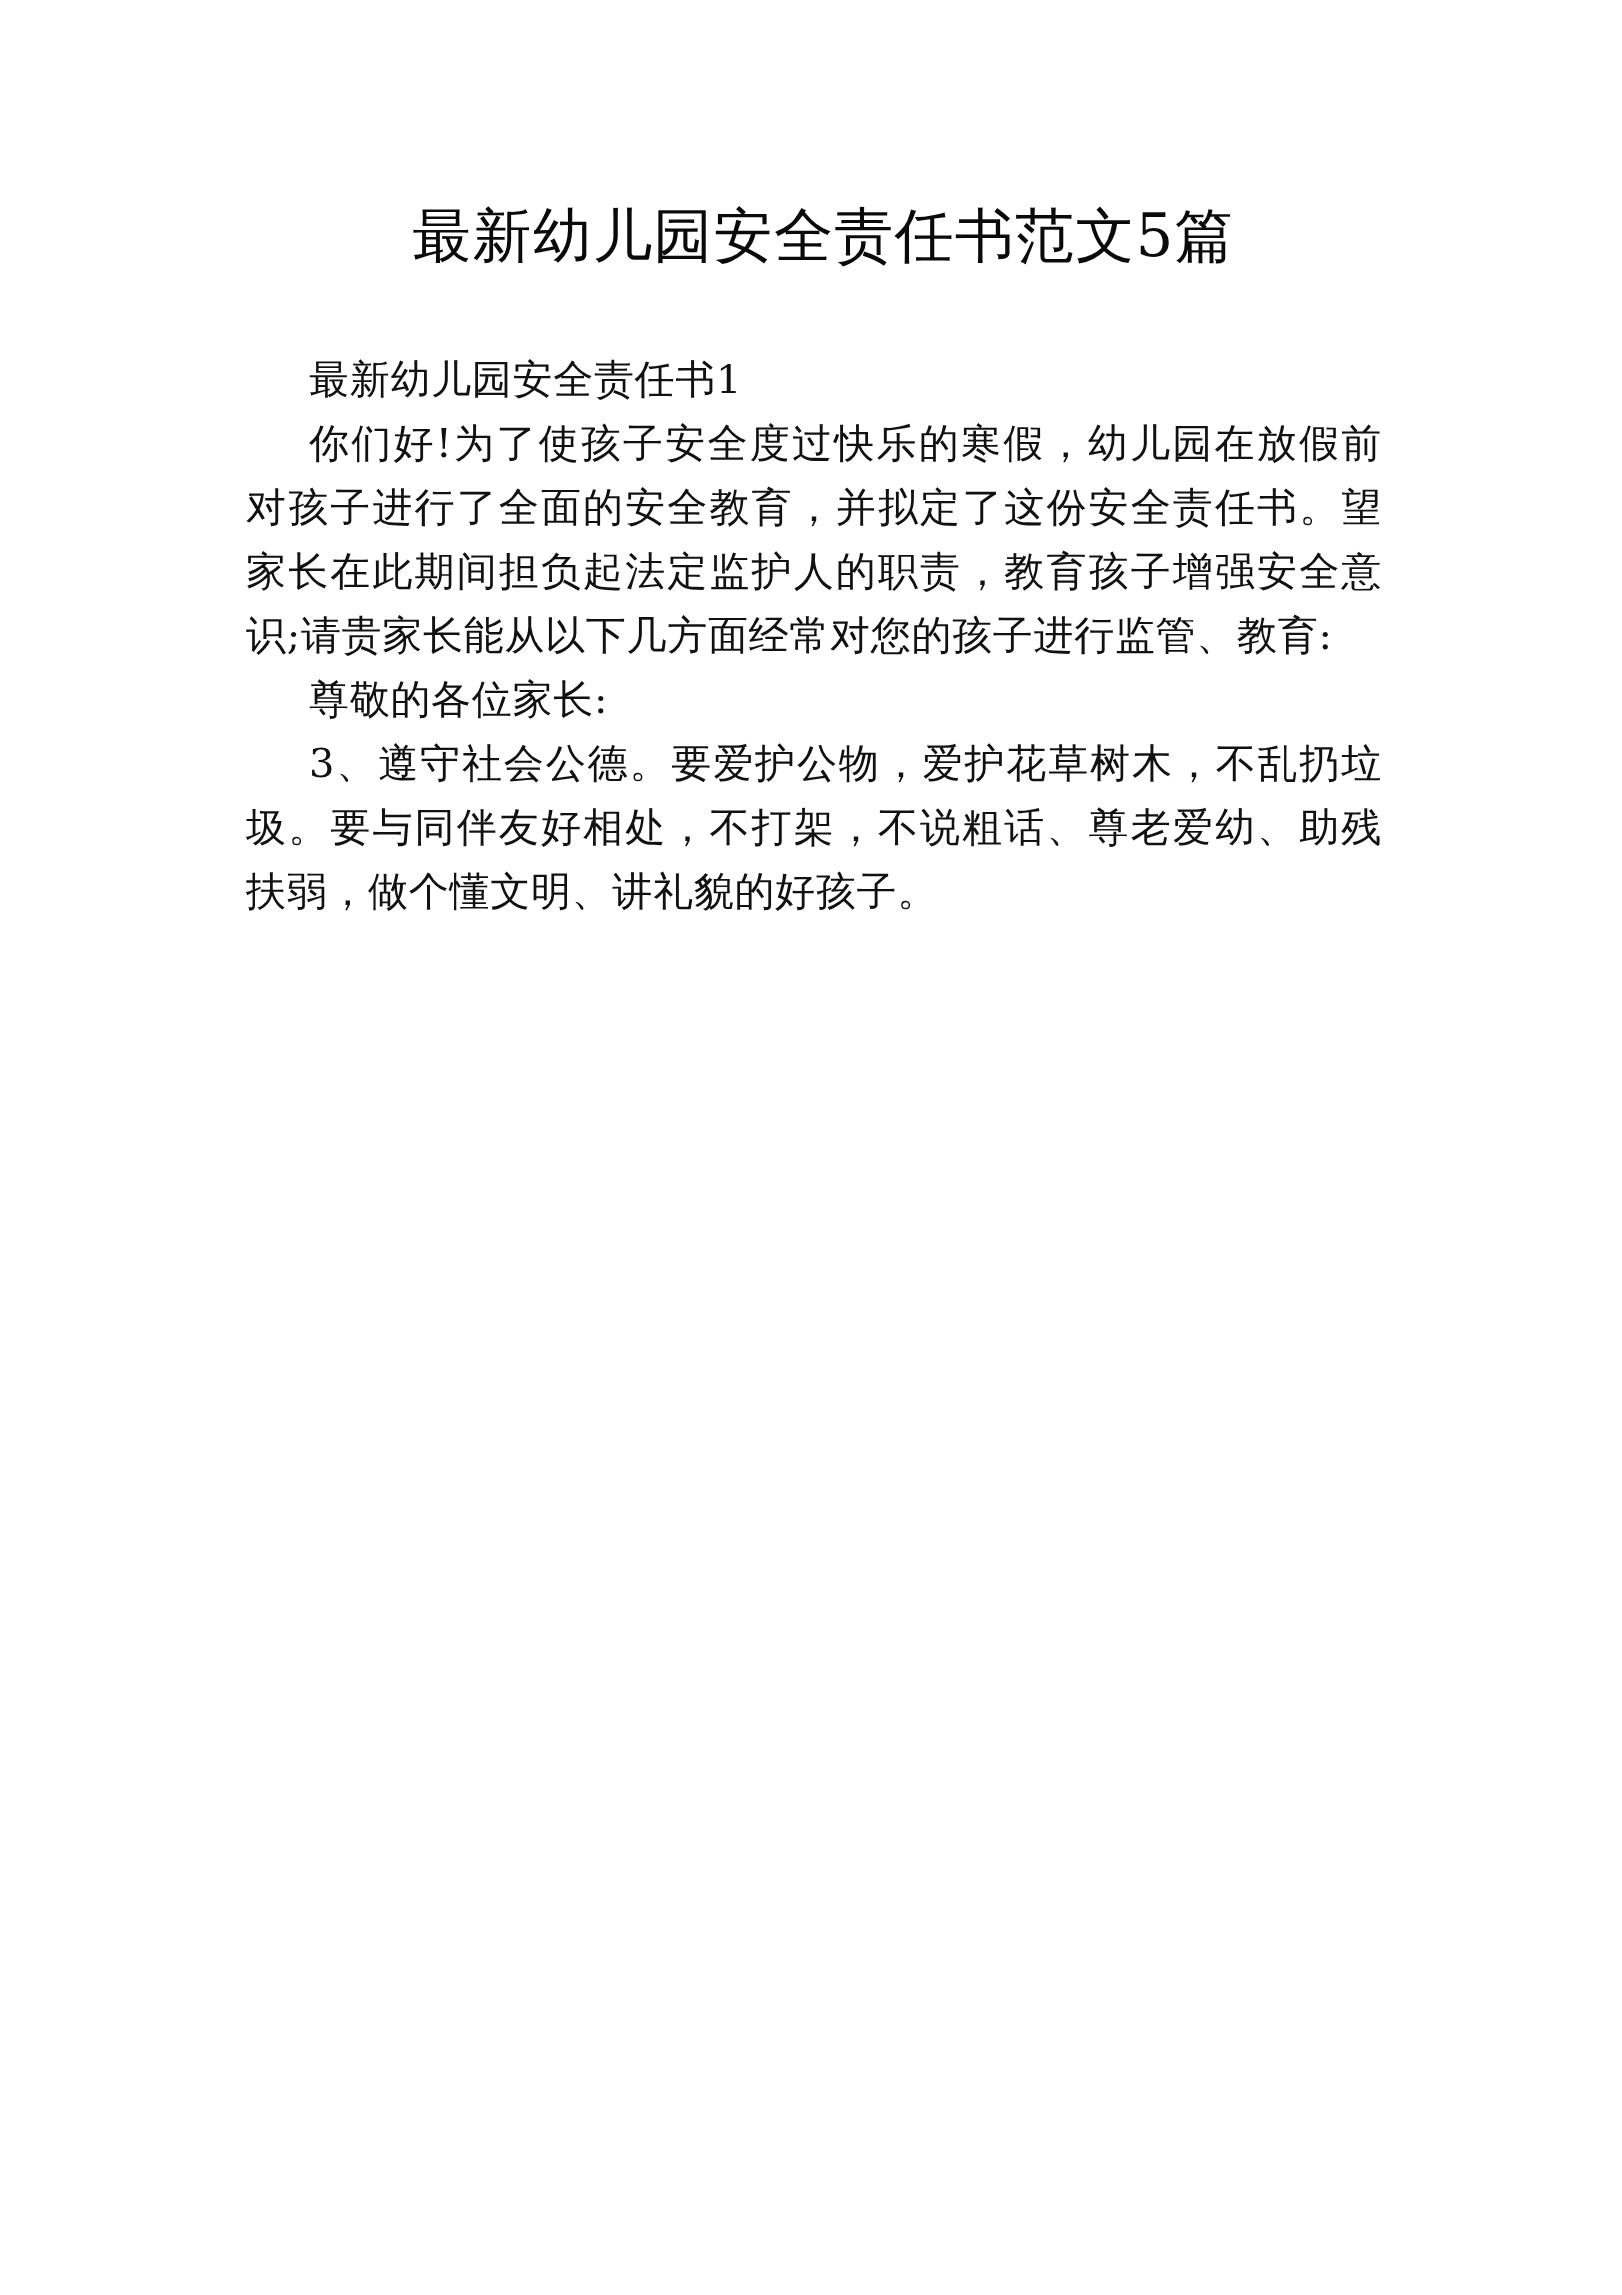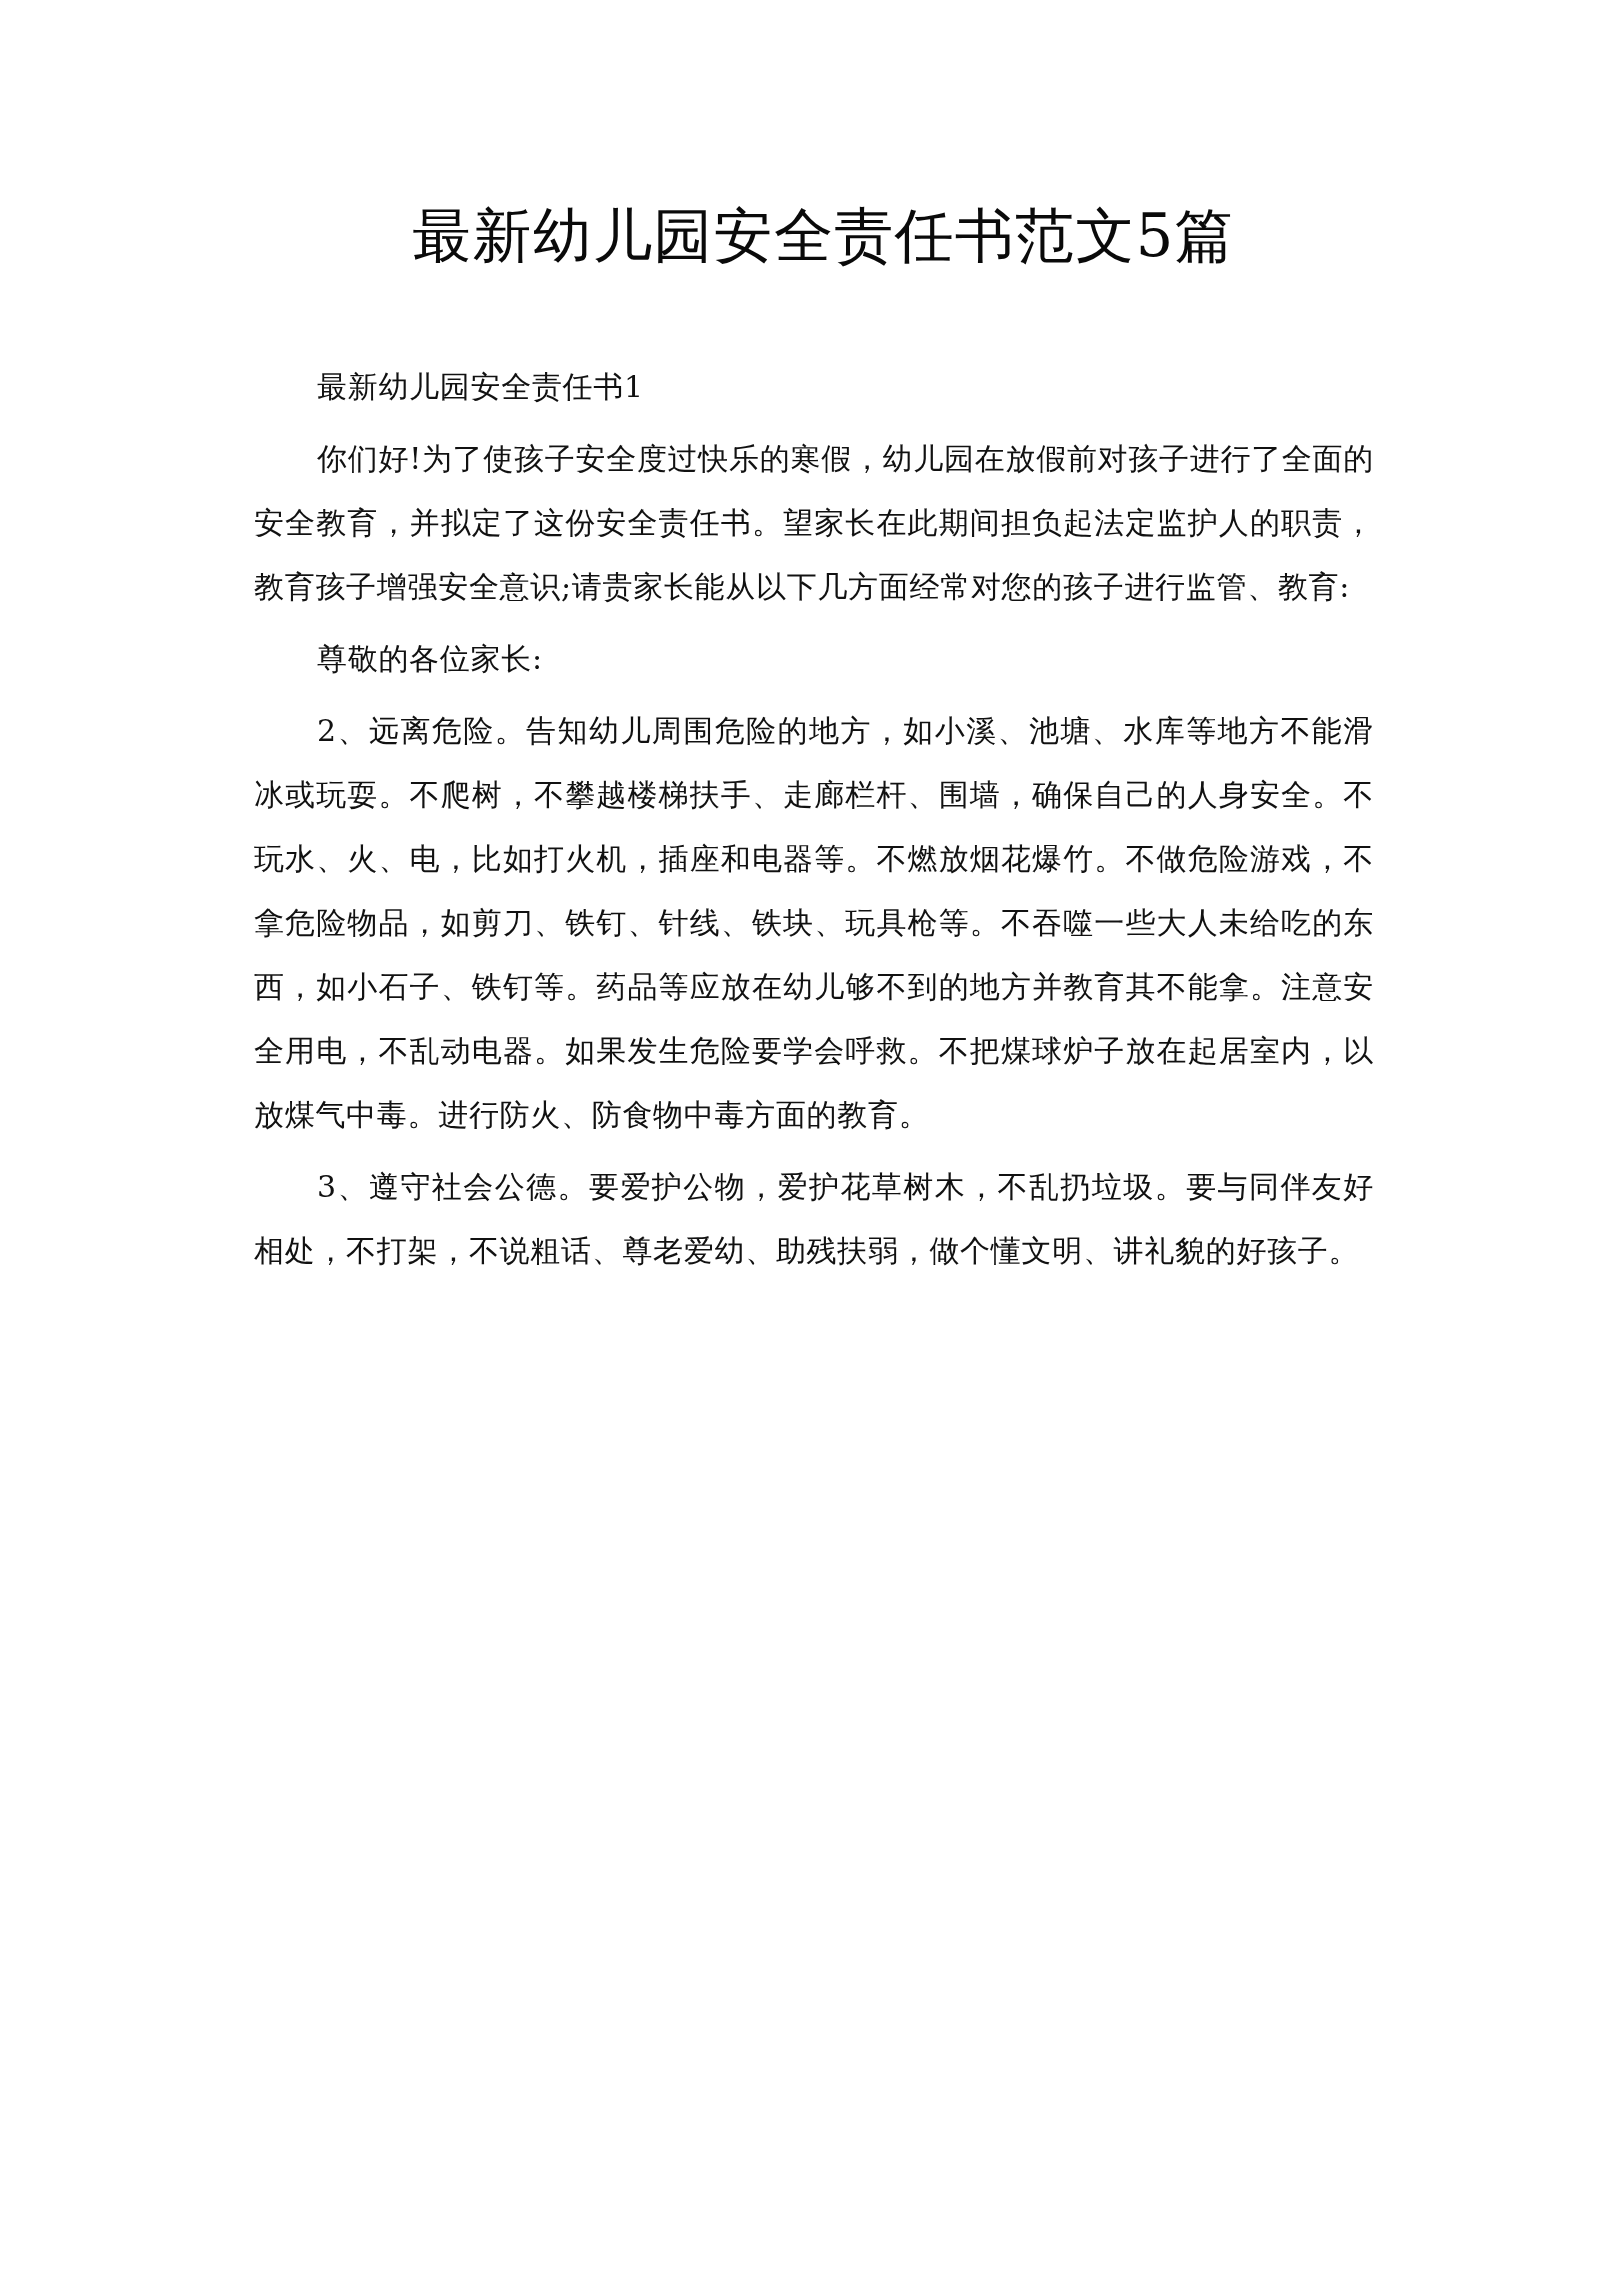--- a/index.html
+++ b/index.html
@@ -36,35 +36,34 @@
       letter-spacing: 1.3px;
       color: #0a0a0a;
     }
     .body {
       position: absolute;
       left: 246px;
       top: 347px;
       width: 1136px;
     }
     .para {
-      margin: 8px;
-      font-size: 30px;
+      margin: 0;
+      font-size: 40px;
       line-height: 64px;
       text-indent: 63px;
       text-align: justify;
       letter-spacing: 0.7px;
     }
   </style>
 </head>
 <body>
 
 <div class="page">
   <h1 class="title">最新幼儿园安全责任书范文5篇</h1>
 
   <div class="body">
     <p class="para">最新幼儿园安全责任书1</p>
     <p class="para">你们好!为了使孩子安全度过快乐的寒假，幼儿园在放假前对孩子进行了全面的安全教育，并拟定了这份安全责任书。望家长在此期间担负起法定监护人的职责，教育孩子增强安全意识;请贵家长能从以下几方面经常对您的孩子进行监管、教育:</p>
     <p class="para">尊敬的各位家长:</p>
-    <p class="para">2、远离危险。告知幼儿周围危险的地方，如小溪、池塘、水库等地方不能滑冰或玩耍。不爬树，不攀越楼梯扶手、走廊栏杆、围墙，确保自己的人身安全。不玩水、火、电，比如打火机，插座和电器等。不燃放烟花爆竹。不做危险游戏，不拿危险物品，如剪刀、铁钉、针线、铁块、玩具枪等。不吞噬一些大人未给吃的东西，如小石子、铁钉等。药品等应放在幼儿够不到的地方并教育其不能拿。注意安全用电，不乱动电器。如果发生危险要学会呼救。不把煤球炉子放在起居室内，以放煤气中毒。进行防火、防食物中毒方面的教育。</p>
     <p class="para">3、遵守社会公德。要爱护公物，爱护花草树木，不乱扔垃圾。要与同伴友好相处，不打架，不说粗话、尊老爱幼、助残扶弱，做个懂文明、讲礼貌的好孩子。</p>
   </div>
 </div>
 
 
 </body></html>

